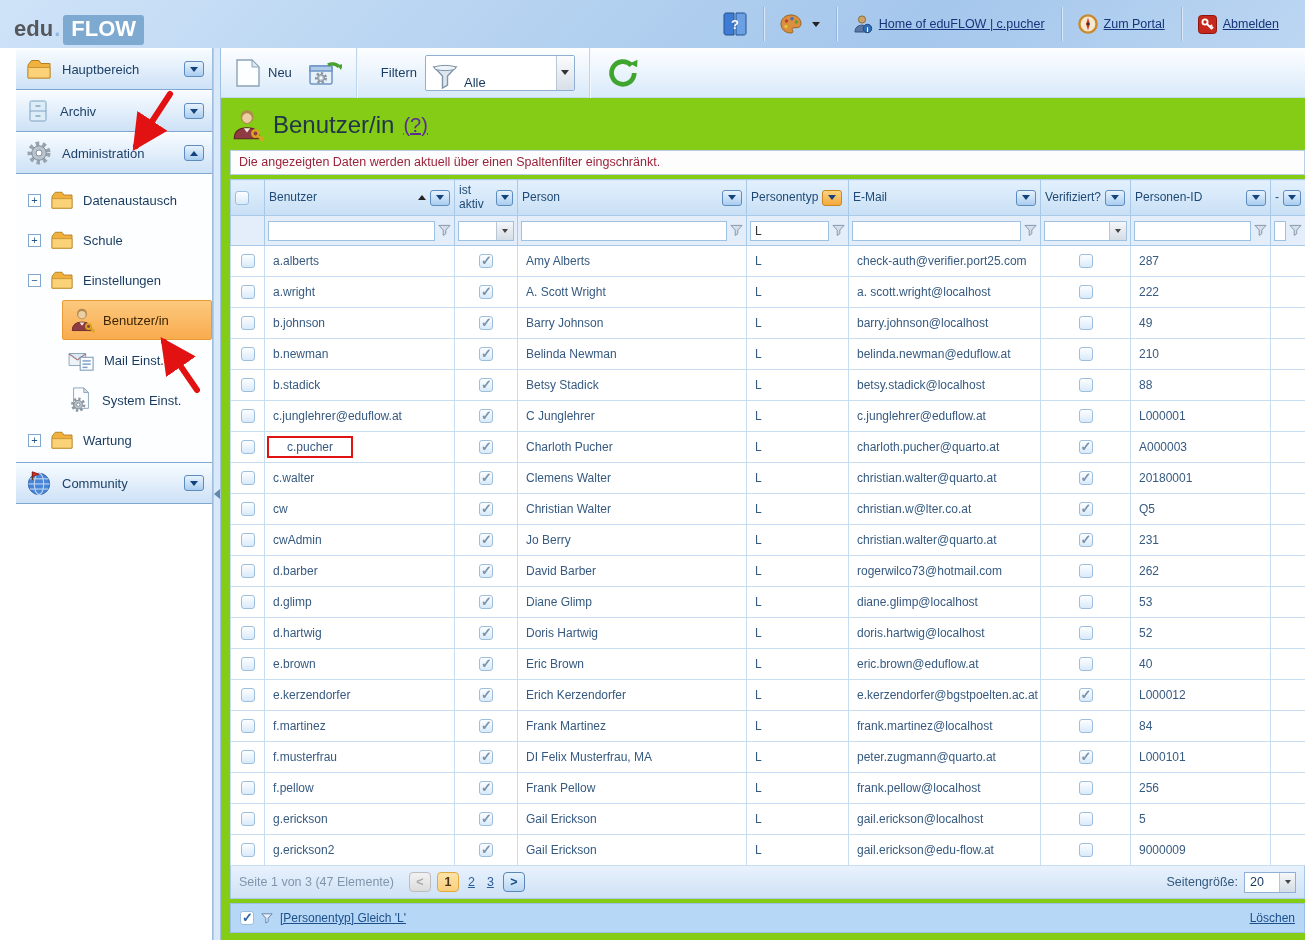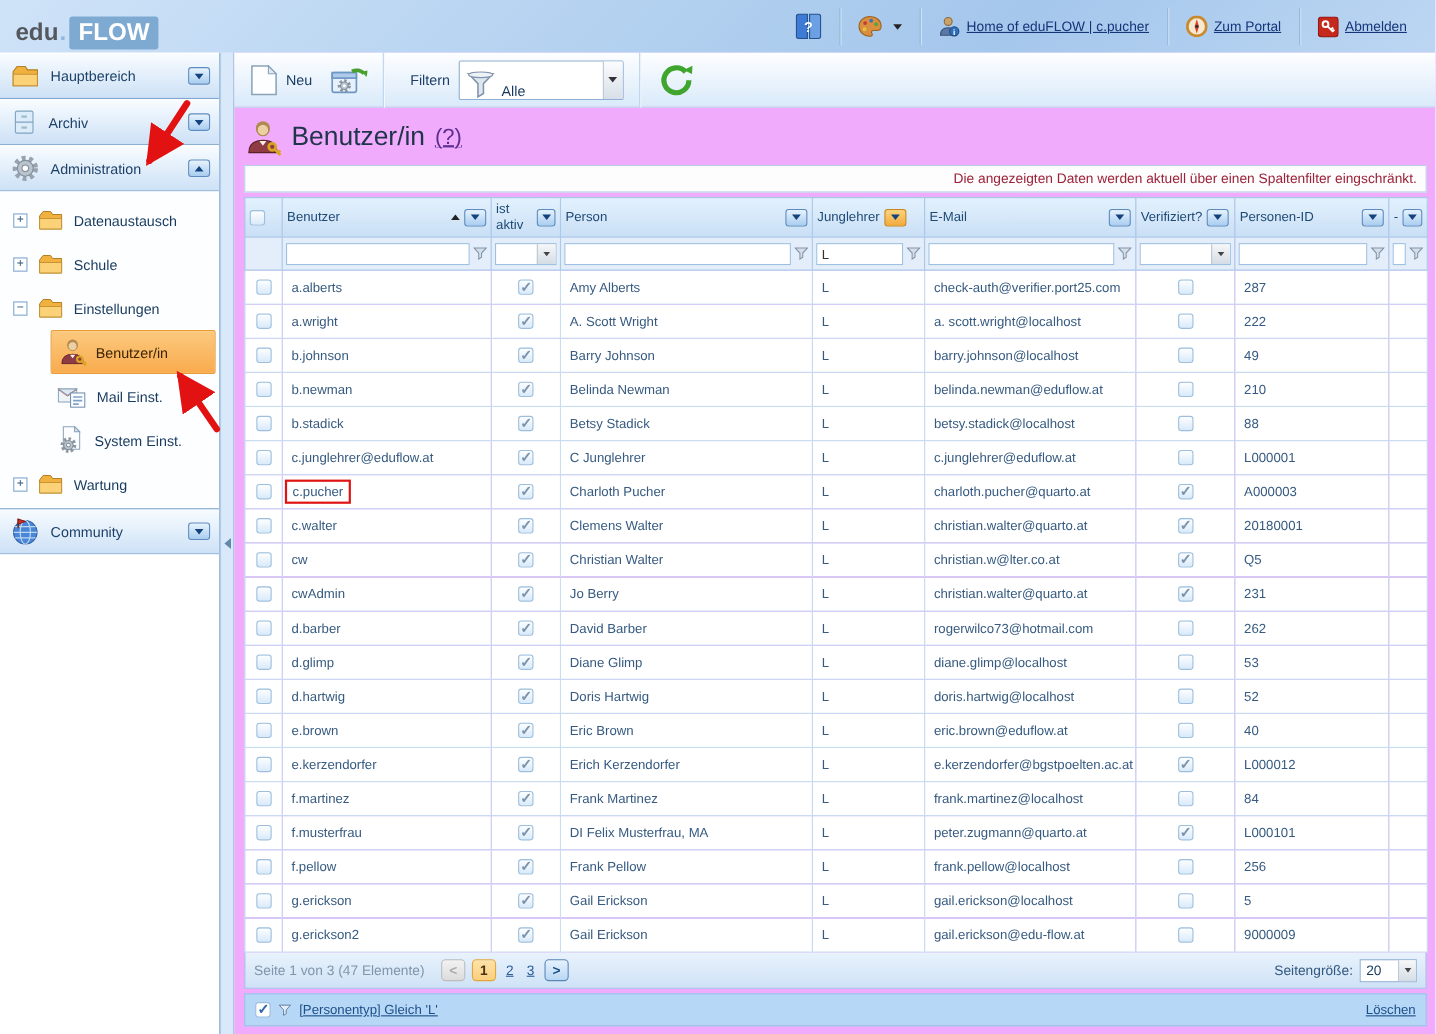--- a/index.html
+++ b/index.html
@@ -12,21 +12,21 @@
   .logo .edu { color:#54575b;margin-top:12px; }
   .logo .dot { color:#8fb8e0; margin:0 1px; }
   .logo .flow { background:#7ea9d1; color:#fff; padding:1px 8px 3px; border-radius:3px; margin-left:2px; }
   .topnav { display:flex; align-items:center; height:36px; }
   .topnav .grp { display:flex; align-items:center; gap:6px; padding:0 16px; height:36px; }
   .topnav .sep { width:1px; height:34px; background:#94b8de; box-shadow:1px 0 0 #d8e8f8; }
   .toplink { color:#15357a; text-decoration:underline; font-size:12.5px; cursor:pointer; }
   .caret { width:0; height:0; border-left:4px solid transparent; border-right:4px solid transparent; border-top:5px solid #222; margin-left:4px; }
   
   .layout { display:flex; height:892px; }
-  .sidebar { width:200px; background:#fff; border-right:1px solid #9dbede; display:flex; flex-direction:column; }
+  .sidebar { width:200px; background:#fff; border-right:1px solid #9dbede; display:flex; flex-direction:column;margin-left:16px; }
   .side-sec { height:42px; display:flex; align-items:center; gap:10px; padding:0 8px 0 10px;
     background:linear-gradient(#f8fcff,#cde1f6); border-bottom:1px solid #7fa7cf; border-top:1px solid #fff; cursor:pointer; }
   .side-sec .lbl { flex:1; color:#1d4168; font-size:13px; }
   .chv { width:20px; height:16px; border:1px solid #5f8cbf; border-radius:3px;
     background:linear-gradient(#e7f3fd,#a9cdf0); display:flex; align-items:center; justify-content:center; cursor:pointer; }
   .chv i { width:0; height:0; border-left:4px solid transparent; border-right:4px solid transparent; border-top:5px solid #14427c; }
   .chv.up i { border-top:none; border-bottom:5px solid #14427c; }
   .chv.orange { background:linear-gradient(#fcd37e,#f3a93e); border-color:#c9881e; }
   .tree { background:#fdfeff; padding:6px 0 2px; }
   .tree-row { height:40px; display:flex; align-items:center; gap:9px; padding-left:12px; cursor:pointer; }
@@ -34,38 +34,38 @@
     font-size:11px; line-height:11px; text-align:center; flex:none; }
   .tree-row .lbl, .child-row .lbl { color:#173a5e; font-size:13px; }
   .child-row { height:40px; display:flex; align-items:center; gap:8px; margin-left:46px; padding:0 6px; cursor:pointer; }
   .child-row.active { background:linear-gradient(#fcc97e,#f9ab4e); border:1px solid #e79a35; border-radius:2px; width:150px; }
   .child-row.active .lbl { color:#3a2403; }
   
   .splitter { width:13px; background:#d9e9fa; border-left:1px solid #b3cce8; border-right:1px solid #9fc0e0;
     display:flex; align-items:center; justify-content:center; cursor:col-resize; }
   .splitter i { width:0; height:0; border-top:5px solid transparent; border-bottom:5px solid transparent; border-right:6px solid #6288ad; }
   
-  .main { flex:1; display:flex; flex-direction:column; background:#f0abfc; }
+  .main { flex:1; display:flex; flex-direction:column; background:#84cc16; }
   .toolbar { height:50px; background:linear-gradient(#fdfeff,#d9eafa); border-bottom:1px solid #c2d8ee;
     display:flex; align-items:center; padding-left:6px; }
   .tb-sep { width:1px; height:50px; background:#bcd4ec; box-shadow:1px 0 0 #f2f8fe; margin:0 6px; }
   .tb-btn { display:flex; align-items:center; gap:7px; padding:4px 8px; border-radius:3px; cursor:pointer; color:#1c3e66; font-size:13px; }
   .filter-combo { display:flex; align-items:flex-end; border:1px solid #8fb0d4; background:#fff; height:36px; width:150px; border-radius:2px; }
   .filter-combo .val { flex:1; font-size:13px; color:#16385e; }
   .dd-btn { width:18px; height:34px; border-left:1px solid #b9c6d4; background:linear-gradient(#fbfcfd,#d8dfe8);
     display:flex; align-items:center; justify-content:center; cursor:pointer; }
   .dd-btn i { width:0; height:0; border-left:4px solid transparent; border-right:4px solid transparent; border-top:5px solid #333; }
   .tb-label { font-size:13px; color:#1c3e66; margin:0 8px 0 18px; }
   
   .content { padding:8px 0 0 9px; position:relative; }
   .page-head { display:flex; align-items:center; gap:9px; height:38px; margin-bottom:6px; }
   .page-title { font-size:24px; color:#20354a; }
   .help-link { font-size:20px; color:#5c2d91; text-decoration:underline; cursor:pointer; }
   .notice { width:1075px; border:1px solid #b9cfe8; background:#fdfdfe; color:#9c2238;
-    font-size:12.5px; padding:4px 8px; height:25px; margin-bottom:4px;text-align:right; }
+    font-size:12.5px; padding:4px 8px; height:25px; margin-bottom:4px; }
   
   table { border-collapse:collapse; table-layout:fixed; width:1075px; font-size:12px;border-radius:20px; }
   col.w0{width:34px} col.w1{width:190px} col.w2{width:63px} col.w3{width:229px} col.w4{width:102px}
   col.w5{width:192px} col.w6{width:90px} col.w7{width:140px} col.w8{width:35px}
   thead th { background:linear-gradient(#e3f1fd,#c9dff5); border:1px solid #a9c9e8; height:36px;
     font-weight:normal; color:#1e4a75; text-align:left; padding:2px 4px; vertical-align:middle; }
   .hcell { display:flex; align-items:center; gap:4px; }
   .hcell .lbl { line-height:1.1; }
   .hcell .sp { flex:1; }
   .sort-asc { width:0; height:0; border-left:4px solid transparent; border-right:4px solid transparent; border-bottom:5px solid #222; }
@@ -75,21 +75,21 @@
   .fsel { flex:1; display:flex; align-items:center; border:1px solid #9ec1e2; background:#fff; height:20px; }
   .fsel .sp{flex:1}
   .fsel .dd { width:17px; height:18px; border-left:1px solid #b9c6d4; background:linear-gradient(#f6f7f8,#d5dde5);
     display:flex; align-items:center; justify-content:center; cursor:pointer; }
   .fsel .dd i { width:0;height:0;border-left:3.5px solid transparent;border-right:3.5px solid transparent;border-top:4px solid #444; }
   tbody td { border:1px solid #c7ddf2; height:31px; background:#fff; color:#365a80; padding:0 8px; overflow:hidden; white-space:nowrap; }
   tbody td.cc { text-align:center; padding:0; }
   .cbx { display:inline-block; width:14px; height:14px; border:1px solid #9dbfdd; border-radius:3px;
     background:linear-gradient(#fdfeff,#d9eafa); position:relative; vertical-align:middle; cursor:pointer; }
   .cbx.checked::after { content:"✓"; position:absolute; left:1px; top:-2px; color:#7b93ab; font-size:13px; font-weight:bold; }
-  .red-box { border:2px solid #e01212; padding:2px 5px; margin-left:-6px; display:inline-block;text-align:right; }
+  .red-box { border:2px solid #e01212; padding:2px 18px; margin-left:-6px; display:inline-block;text-align:right; }
   
   .pager { width:1075px; height:33px; background:linear-gradient(#e8f2fc,#cfe2f6); border:1px solid #aac8e8; border-top:none;
     display:flex; align-items:center; padding:0 8px; font-size:12.5px; }
   .pager .status { color:#8095ad; margin-right:12px; }
   .pg-btn { width:22px; height:20px; border-radius:4px; display:flex; align-items:center; justify-content:center;
     font-weight:bold; margin:0 3px; cursor:pointer; }
   .pg-prev { background:linear-gradient(#f2f2f2,#dcdcdc); border:1px solid #bdbdbd; color:#aaa; }
   .pg-next { background:linear-gradient(#e6f2fd,#b8d7f4); border:1px solid #5a86b8; color:#174e82; }
   .pg-num { background:linear-gradient(#fde3a8,#fbcf7f); border:1px solid #e3a83c; color:#4a3313; }
   .pg-link { color:#2b5d9b; text-decoration:underline; margin:0 6px; cursor:pointer; }
@@ -432,21 +432,21 @@
                 <div class="hcell">
                   <span class="lbl">Person</span>
                   <span class="sp"></span>
                   <span class="chv">
                     <i></i>
                   </span>
                 </div>
               </th>
             <th>
                 <div class="hcell">
-                  <span class="lbl">Junglehrer</span>
+                  <span class="lbl">Personentyp</span>
                   <span class="chv orange">
                     <i></i>
                   </span>
                 </div>
               </th>
             <th>
                 <div class="hcell">
                   <span class="lbl">E-Mail</span>
                   <span class="sp"></span>
                   <span class="chv">

